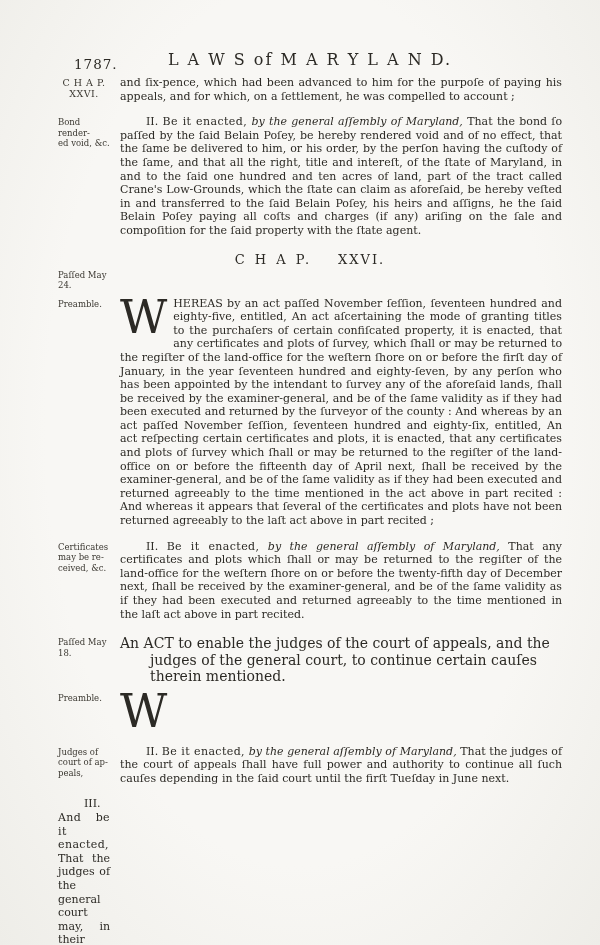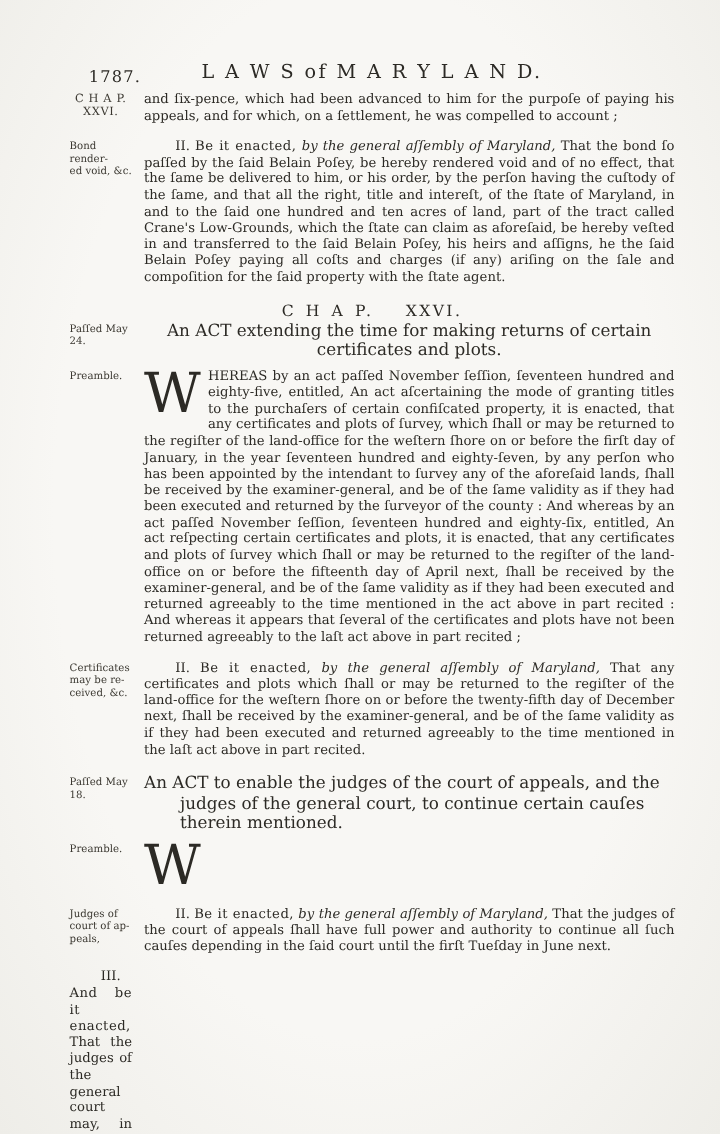--- a/index.html
+++ b/index.html
@@ -61,21 +61,20 @@
     <p class="par bodytext indent"><span>II.</span> <span class="enact">Be it enacted,</span> <span class="it">by the general aſſembly of Maryland,</span> <span>That the bond ſo paſſed by the ſaid Belain Poſey, be hereby rendered void and of no effect, that the ſame be delivered to him, or his order, by the perſon having the cuſtody of the ſame, and that all the right, title and intereſt, of the ſtate of Maryland, in and to the ſaid one hundred and ten acres of land, part of the tract called Crane's Low-Grounds, which the ſtate can claim as aforeſaid, be hereby veſted in and transferred to the ſaid Belain Poſey, his heirs and aſſigns, he the ſaid Belain Poſey paying all coſts and charges (if any) ariſing on the ſale and compoſition for the ſaid property with the ſtate agent.</span></p>
   </div>
 
   <div class="gap14"></div>
 
   <p class="chap-heading"><span>C H A P.</span><span class="num">XXVI.</span></p>
 
   <div class="row">
     <div class="mnote">Paſſed May
 24.</div>
-    <p class="act-title centered">An ACT extending the time for making returns of certain certificates and plots.</p>
   </div>
 
   <div class="gap6"></div>
 
   <div class="row">
     <div class="mnote">Preamble.</div>
     <p class="par bodytext"><span class="dropcap">W</span><span>HEREAS by an act paſſed November ſeſſion, ſeventeen hundred and eighty-five, entitled, An act aſcertaining the mode of granting titles to the purchaſers of certain confiſcated property, it is enacted, that any certificates and plots of ſurvey, which ſhall or may be returned to the regiſter of the land-office for the weſtern ſhore on or before the firſt day of January, in the year ſeventeen hundred and eighty-ſeven, by any perſon who has been appointed by the intendant to ſurvey any of the aforeſaid lands, ſhall be received by the examiner-general, and be of the ſame validity as if they had been executed and returned by the ſurveyor of the county :  And whereas by an act paſſed November ſeſſion, ſeventeen hundred and eighty-ſix, entitled, An act reſpecting certain certificates and plots, it is enacted, that any certificates and plots of ſurvey which ſhall or may be returned to the regiſter of the land-office on or before the fifteenth day of April next, ſhall be received by the examiner-general, and be of the ſame validity as if they had been executed and returned agreeably to the time mentioned in the act above in part recited :  And whereas it appears that ſeveral of the certificates and plots have not been returned agreeably to the laſt act above in part recited ;</span></p>
   </div>
 
   <div class="gap12"></div>

